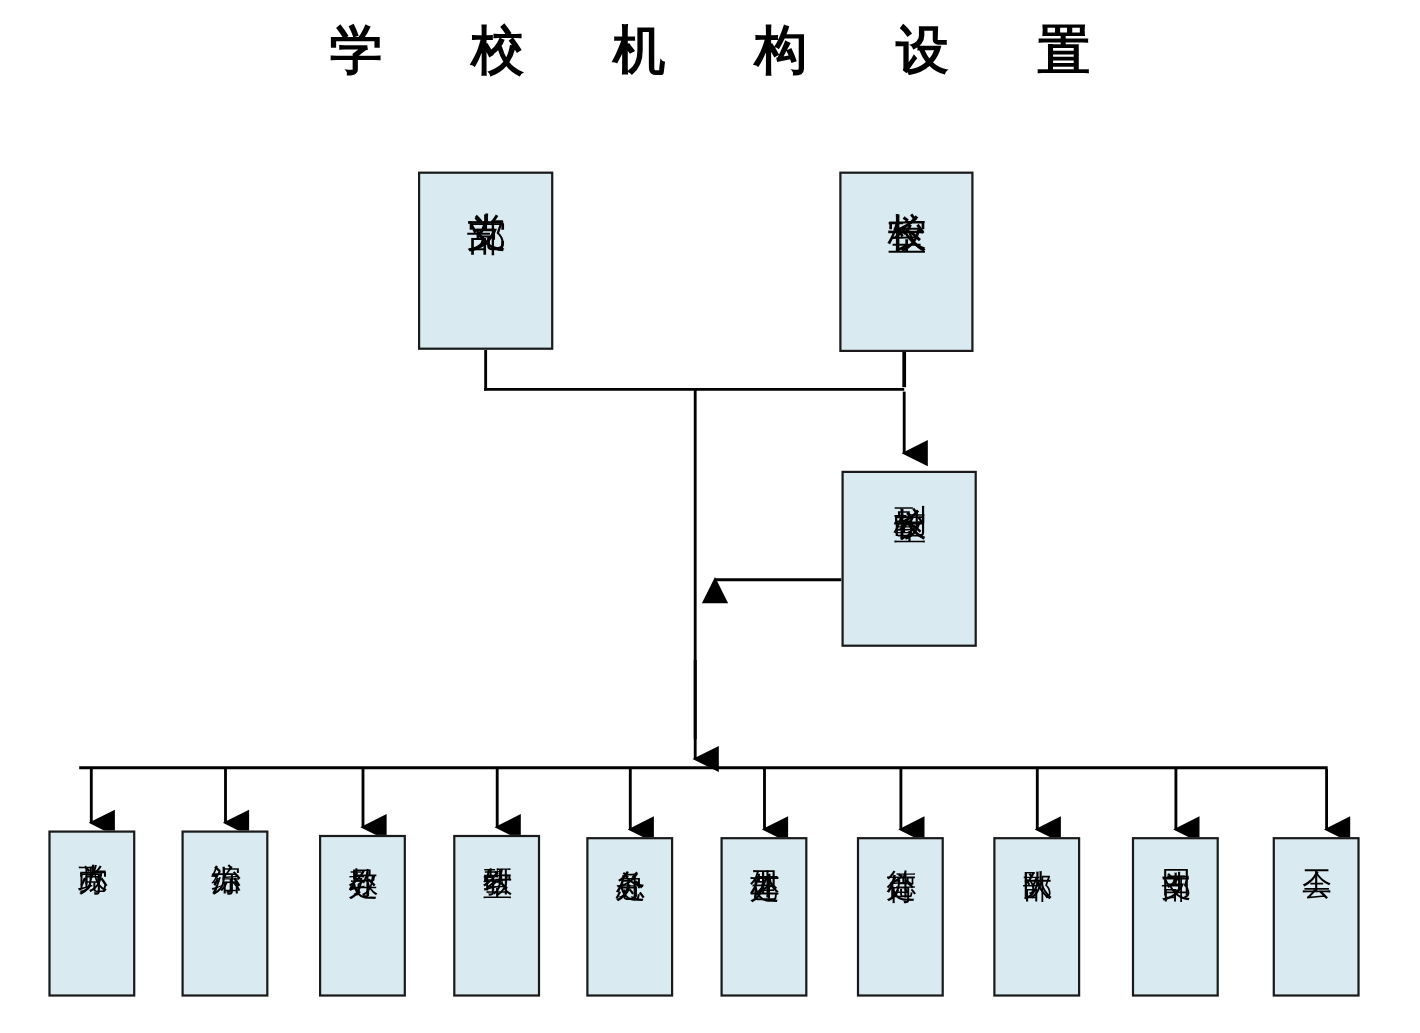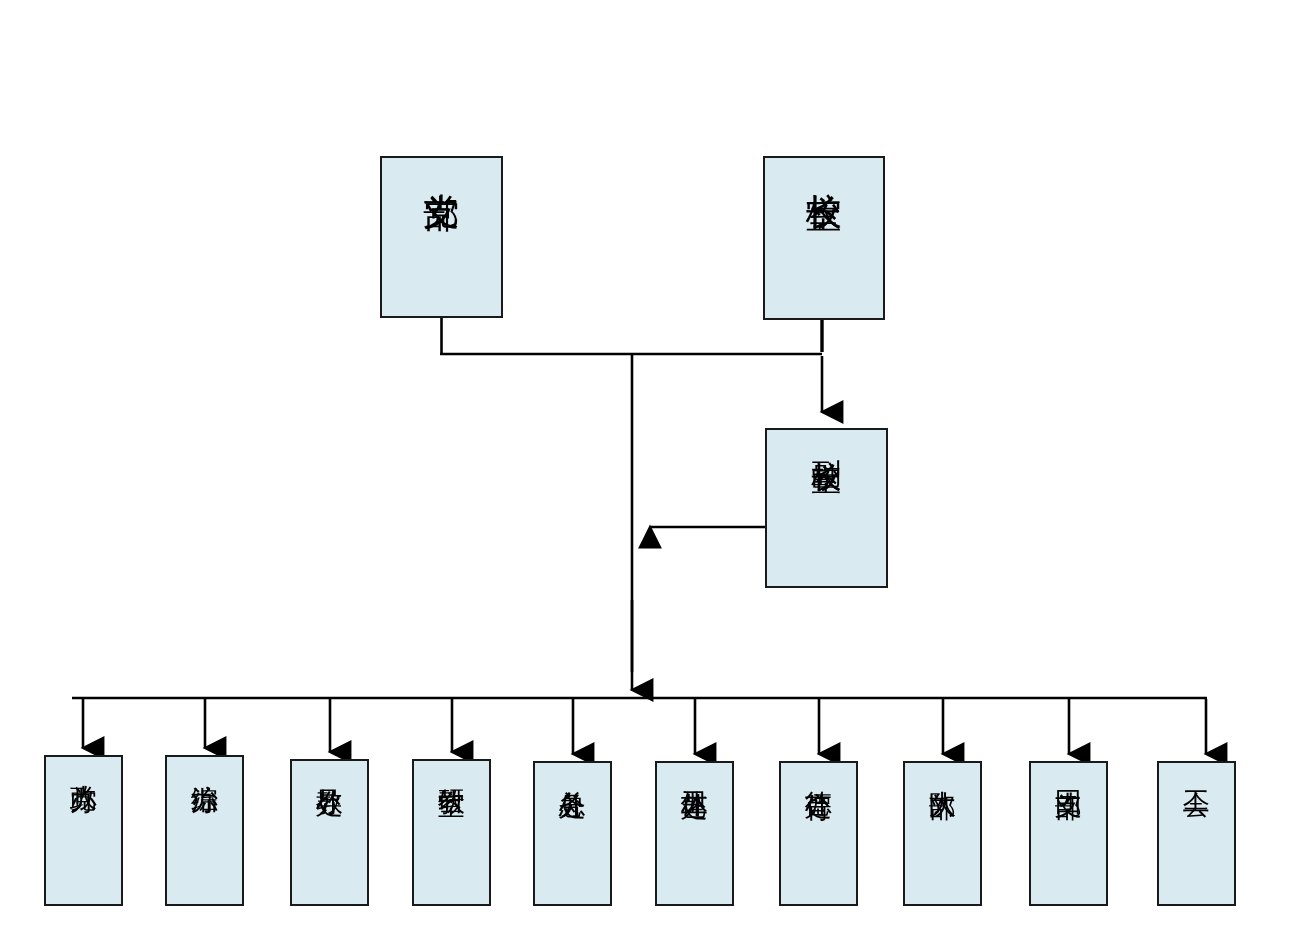--- a/index.html
+++ b/index.html
@@ -71,20 +71,21 @@
   .node-box.leaf-node .node-label {
     font-size: 27px;
     line-height: 1.1;
   }
 </style>
 </head>
 <body>
 
 <div id="chart-root">
 
+  <div class="page-title">学  校  机  构  设  置</div>
 
   <svg id="diagram-svg" viewBox="0 0 1291 939">
     <defs>
       <marker id="arrow-down" viewBox="0 0 12 12" refX="6" refY="10" markerWidth="11" markerHeight="11" orient="auto-start-reverse">
         <path d="M 1 1 L 11 1 L 6 11 z" fill="#000000"></path>
       </marker>
     </defs>
 
     <g stroke="#000000" fill="none" stroke-width="2.6" stroke-linecap="butt">
       <path d="M 441.5 318 L 441.5 355"></path>

